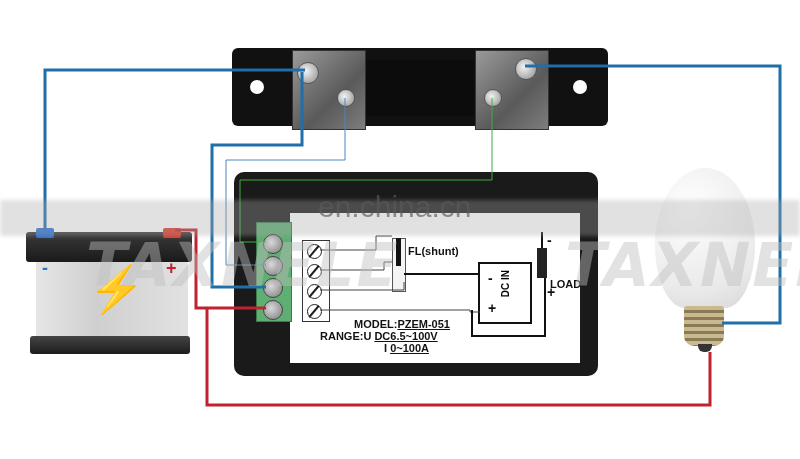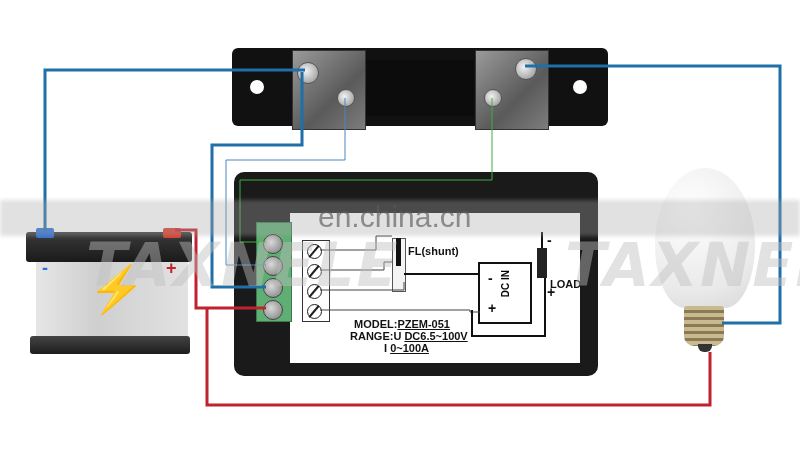--- a/index.html
+++ b/index.html
@@ -1,20 +1,20 @@
 <!DOCTYPE html>
 <html><head>
 <meta charset="utf-8">
 <style>
   html, body { margin: 0; padding: 0; }
   body { width: 800px; height: 459px; background: #ffffff; position: relative; overflow: hidden; font-family: "Liberation Sans", sans-serif; }
   .abs { position: absolute; }
   svg.wires { position: absolute; left: 0; top: 0; }
   .watermark-band { position: absolute; left: 0; top: 200px; width: 800px; height: 36px; background: rgba(170,170,170,0.35); filter: blur(2px); }
-  .watermark-text { position: absolute; left: 318px; top: 200px; font-size: 30px; color: rgba(90,90,90,0.65); letter-spacing: 0; font-family: "Liberation Sans", sans-serif; }
+  .watermark-text { position: absolute; left: 318px; top: 190px; font-size: 30px; color: rgba(90,90,90,0.65); letter-spacing: 0; font-family: "Liberation Sans", sans-serif; }
   .brand-text { position: absolute; top: 230px; font-size: 60px; font-weight: bold; font-style: italic; color: rgba(190,190,190,0.45); letter-spacing: 2px; font-family: "DejaVu Sans", sans-serif; }
   .meter { position: absolute; left: 234px; top: 172px; width: 364px; height: 204px; background: #1a1a1a; border-radius: 10px; }
   .meter-face { position: absolute; left: 290px; top: 213px; width: 290px; height: 150px; background: #ffffff; }
   .terminal-block { position: absolute; left: 256px; top: 222px; width: 34px; height: 98px; background: #5fae73; border: 1px solid #3b7a4b; }
   .screw { position: absolute; width: 18px; height: 18px; border-radius: 50%; background: radial-gradient(circle at 40% 40%, #d9d9d9, #7a7a7a); border: 1px solid #444; }
   .face-screw { position: absolute; width: 13px; height: 13px; border-radius: 50%; border: 1.5px solid #222; background: #fff; }
   .face-screw::after { content: ""; position: absolute; left: 5px; top: -1px; width: 2px; height: 15px; background: #222; transform: rotate(40deg); }
   .label { position: absolute; font-weight: bold; color: #111; font-size: 11px; white-space: nowrap; }
   .u { text-decoration: underline; }
   .dcin { position: absolute; left: 478px; top: 262px; width: 50px; height: 58px; border: 2px solid #111; background: #fff; }
@@ -69,21 +69,21 @@
 <div class="dcin-text">DC IN</div>
 <div class="label" style="left:488px;top:270px;font-size:14px;">-</div>
 <div class="label" style="left:488px;top:300px;font-size:14px;">+</div>
 <div class="load-res"></div>
 <div class="label" style="left:550px;top:278px;">LOAD</div>
 <div class="label" style="left:547px;top:232px;font-size:14px;">-</div>
 <div class="label" style="left:547px;top:284px;font-size:14px;">+</div>
 <div class="label" style="left:338px;top:318px;margin-left:16px;">
   <span>MODEL:</span><span class="u">PZEM-051</span>
 </div>
-<div class="label" style="left:350px;top:330px;">
+<div class="label" style="left:320px;top:330px;">
   <span>RANGE:U</span> <span class="u">DC6.5~100V</span>
 </div>
 <div class="label" style="left:384px;top:342px;">
   <span>I</span> <span class="u">0~100A</span>
 </div>
 
 <div class="battery-body"></div>
 <div class="battery-top"></div>
 <div class="battery-bottom"></div>
 <div class="post-neg"></div>

